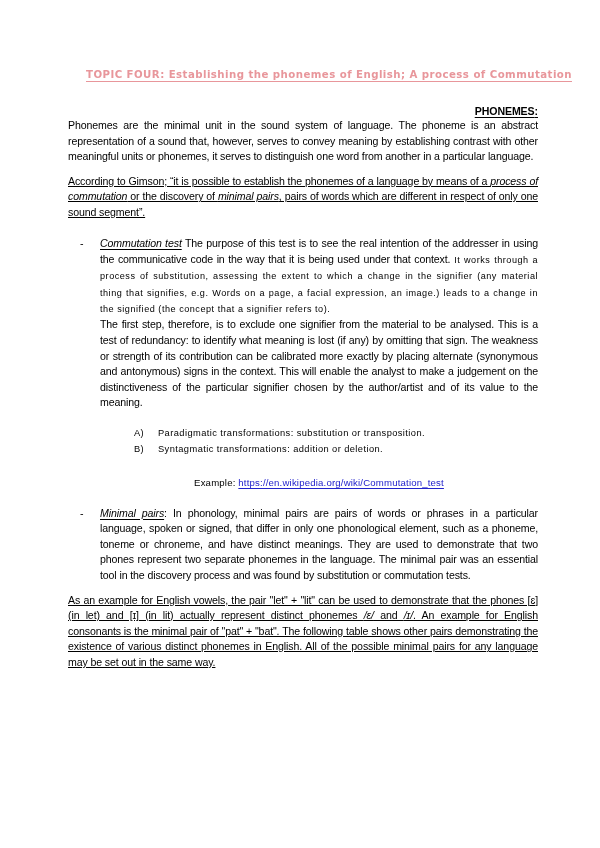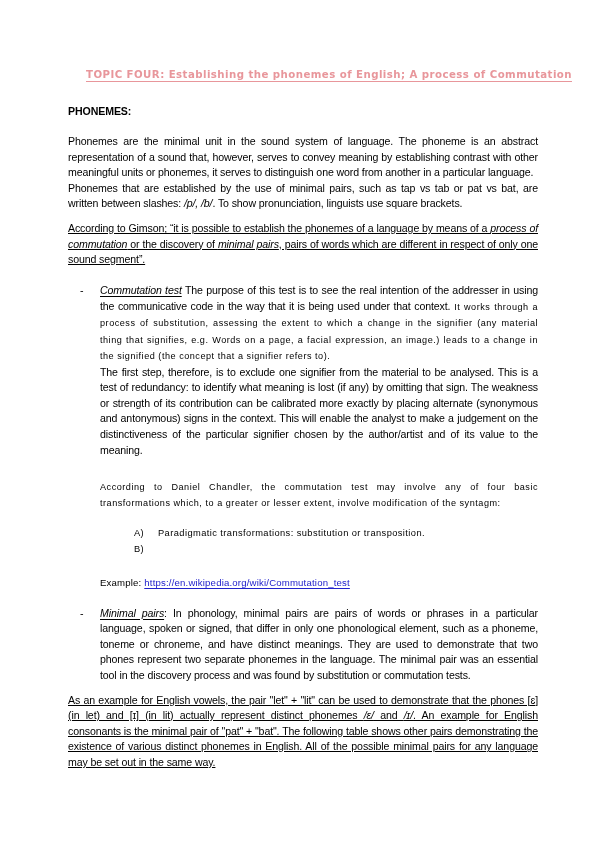--- a/index.html
+++ b/index.html
@@ -35,24 +35,26 @@
     text-decoration-thickness: 1px;
     margin: 0 0 0 18px;
     white-space: nowrap;
     line-height: 14px;
   }
 
   
   .section-heading {
     font-size: 10.6px;
     font-weight: bold;
+    text-decoration: underline;
     text-underline-offset: 1.5px;
-    margin: 22px 0 16px 0;
+    margin: 22px 0 0 0;
     line-height: 14px;
     letter-spacing: -0.1px;
+    text-align: right;
   }
   .section-heading .colon { text-decoration: none; }
 
   
   p.body {
     font-size: 10.6px;
     line-height: 15.6px;
     text-align: justify;
     margin: 0;
     letter-spacing: -0.12px;
@@ -109,59 +111,59 @@
     flex: 0 0 24px;
     width: 24px;
   }
 
   
   .example-line {
     font-size: 9.6px;
     letter-spacing: 0.18px;
     line-height: 15px;
     margin-top: 17px;
+    text-align: center;
   }
   a.ext-link {
     color: #2222cc;
     text-decoration: underline;
     text-underline-offset: 1.8px;
   }
 </style>
 </head>
 <body>
 
 <div class="page">
 
   <div class="doc-title">TOPIC FOUR: Establishing the phonemes of English; A process of Commutation</div>
 
   <div class="section-heading"><span>PHONEMES</span><span class="colon">:</span></div>
 
   <p class="body">Phonemes are the minimal unit in the sound system of language. The phoneme is an abstract representation of a sound that, however, serves to convey meaning by establishing contrast with other meaningful units or phonemes, it serves to distinguish one word from another in a particular language.</p>
 
-  <p class="body"><span>Phonemes that are established by the use of minimal pairs, such as tap vs tab or pat vs bat, are written between slashes: </span><i>/p/, /b/</i><span>. To show pronunciation, linguists use square brackets.</span></p>
 
   <p class="body gap-before"><span>According to Gimson;  “it is possible to establish the phonemes of a language by means of a </span><i>process of commutation</i><span> or the discovery of </span><i>minimal pairs</i><span>, pairs of words which are different in respect of only one sound segment”.</span></p>
 
   <div class="dash-item">
     <div class="dash-marker">-</div>
     <div class="dash-body">
 
       <p class="body"><span class="iu">Commutation test</span><span> The purpose of this test is to see the real intention of the addresser in using the communicative code in the way that it is being used under that context.</span><span class="small"> It works through a process of substitution, assessing the extent to which a change in the signifier (any material thing that signifies, e.g. Words on a page, a facial expression, an image.) leads to a change in the signified (the concept that a signifier refers to).</span></p>
 
       <p class="body">The first step, therefore, is to exclude one signifier from the material to be analysed. This is a test of redundancy: to identify what meaning is lost (if any) by omitting that sign. The weakness or strength of its contribution can be calibrated more exactly by placing alternate (synonymous and antonymous) signs in the context. This will enable the analyst to make a judgement on the distinctiveness of the particular signifier chosen by the author/artist and of its value to the meaning.</p>
 
-      <p class="small-para gap">According to Daniel Chandler, the commutation test may involve any of four basic transformations which, to a greater or lesser extent, involve modification of the syntagm:</p>
 
       <ol class="letter-list">
         <li>
             <span class="mark">A)</span>
             <span>Paradigmatic transformations: substitution or transposition.</span>
           </li>
         <li>
             <span class="mark">B)</span>
+            <span>Syntagmatic transformations: addition or deletion.</span>
           </li>
       </ol>
 
       <div class="example-line"><span>Example: </span><a class="ext-link" href="#">https://en.wikipedia.org/wiki/Commutation_test</a></div>
 
     </div>
   </div>
 
   <div class="dash-item">
     <div class="dash-marker">-</div>

